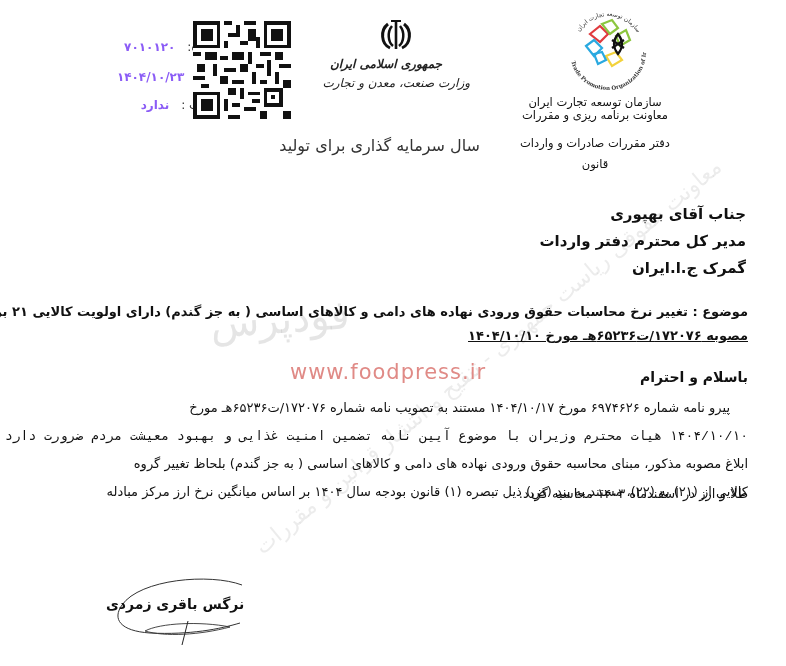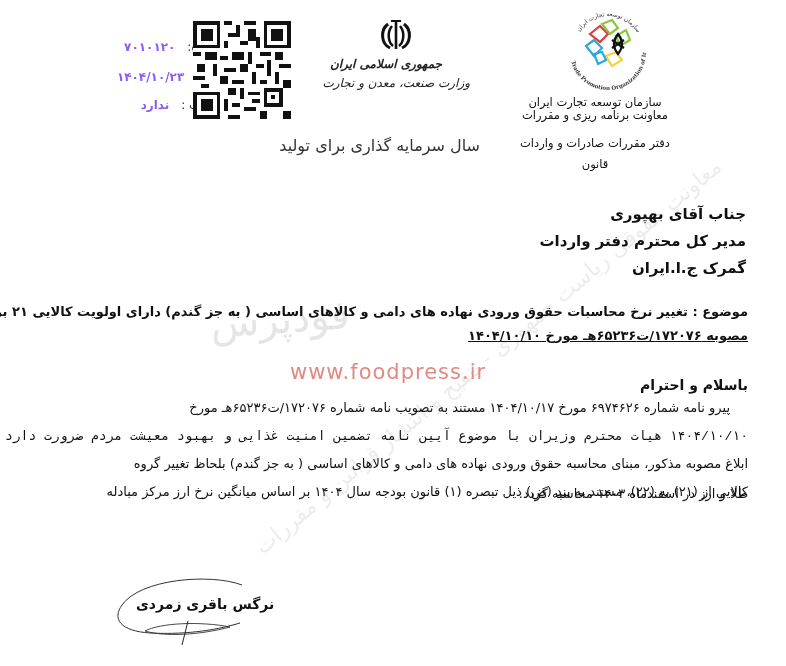--- a/index.html
+++ b/index.html
@@ -25,29 +25,29 @@
   
   .tpo-logo { left: 560px; top: 4px; width: 96px; height: 86px; }
   .org-line { position: absolute; direction: rtl; font-size: 11.5px; color: #111; white-space: nowrap; text-align: center; width: 200px; left: 510px; }
 
   
   .addr { position: absolute; right: 40px; direction: rtl; font-weight: bold; font-size: 15px; color: #111; white-space: nowrap; text-align: right; }
 
   
   .line { position: absolute; right: 38px; direction: rtl; white-space: nowrap; color: #111; }
   .subject { font-weight: bold; font-size: 13px; }
-  .greeting { font-weight: bold; font-size: 14px; margin-top: 8px; }
+  .greeting { font-weight: bold; font-size: 14px; }
   .body-line { font-size: 13px; text-align: right; }
 
   
   .wm-url { left: 290px; top: 360px; font-family: "DejaVu Sans", sans-serif; font-size: 21px; color: #e08a86; letter-spacing: 1px; }
   .wm-ghost { position: absolute; color: rgba(180,180,180,0.25); font-family: "DejaVu Serif", serif; font-size: 34px; white-space: nowrap; }
 
   
-  .sign-name { left: 136px; top: 596px; direction: rtl; font-weight: bold; font-size: 14px; white-space: nowrap; }
+  .sign-name { left: 106px; top: 596px; direction: rtl; font-weight: bold; font-size: 14px; white-space: nowrap; }
   .sign-svg { left: 110px; top: 575px; width: 140px; height: 72px; }
 </style>
 </head>
 <body>
 
 <div class="meta-row" style="left:84px; top:40px; width:140px; text-align:right;">
   <span class="lbl">شماره:</span>
   <span class="val">۷۰۱۰۱۲۰</span>
 </div>
 <div class="meta-row" style="left:60px; top:70px; width:164px; text-align:right;">

